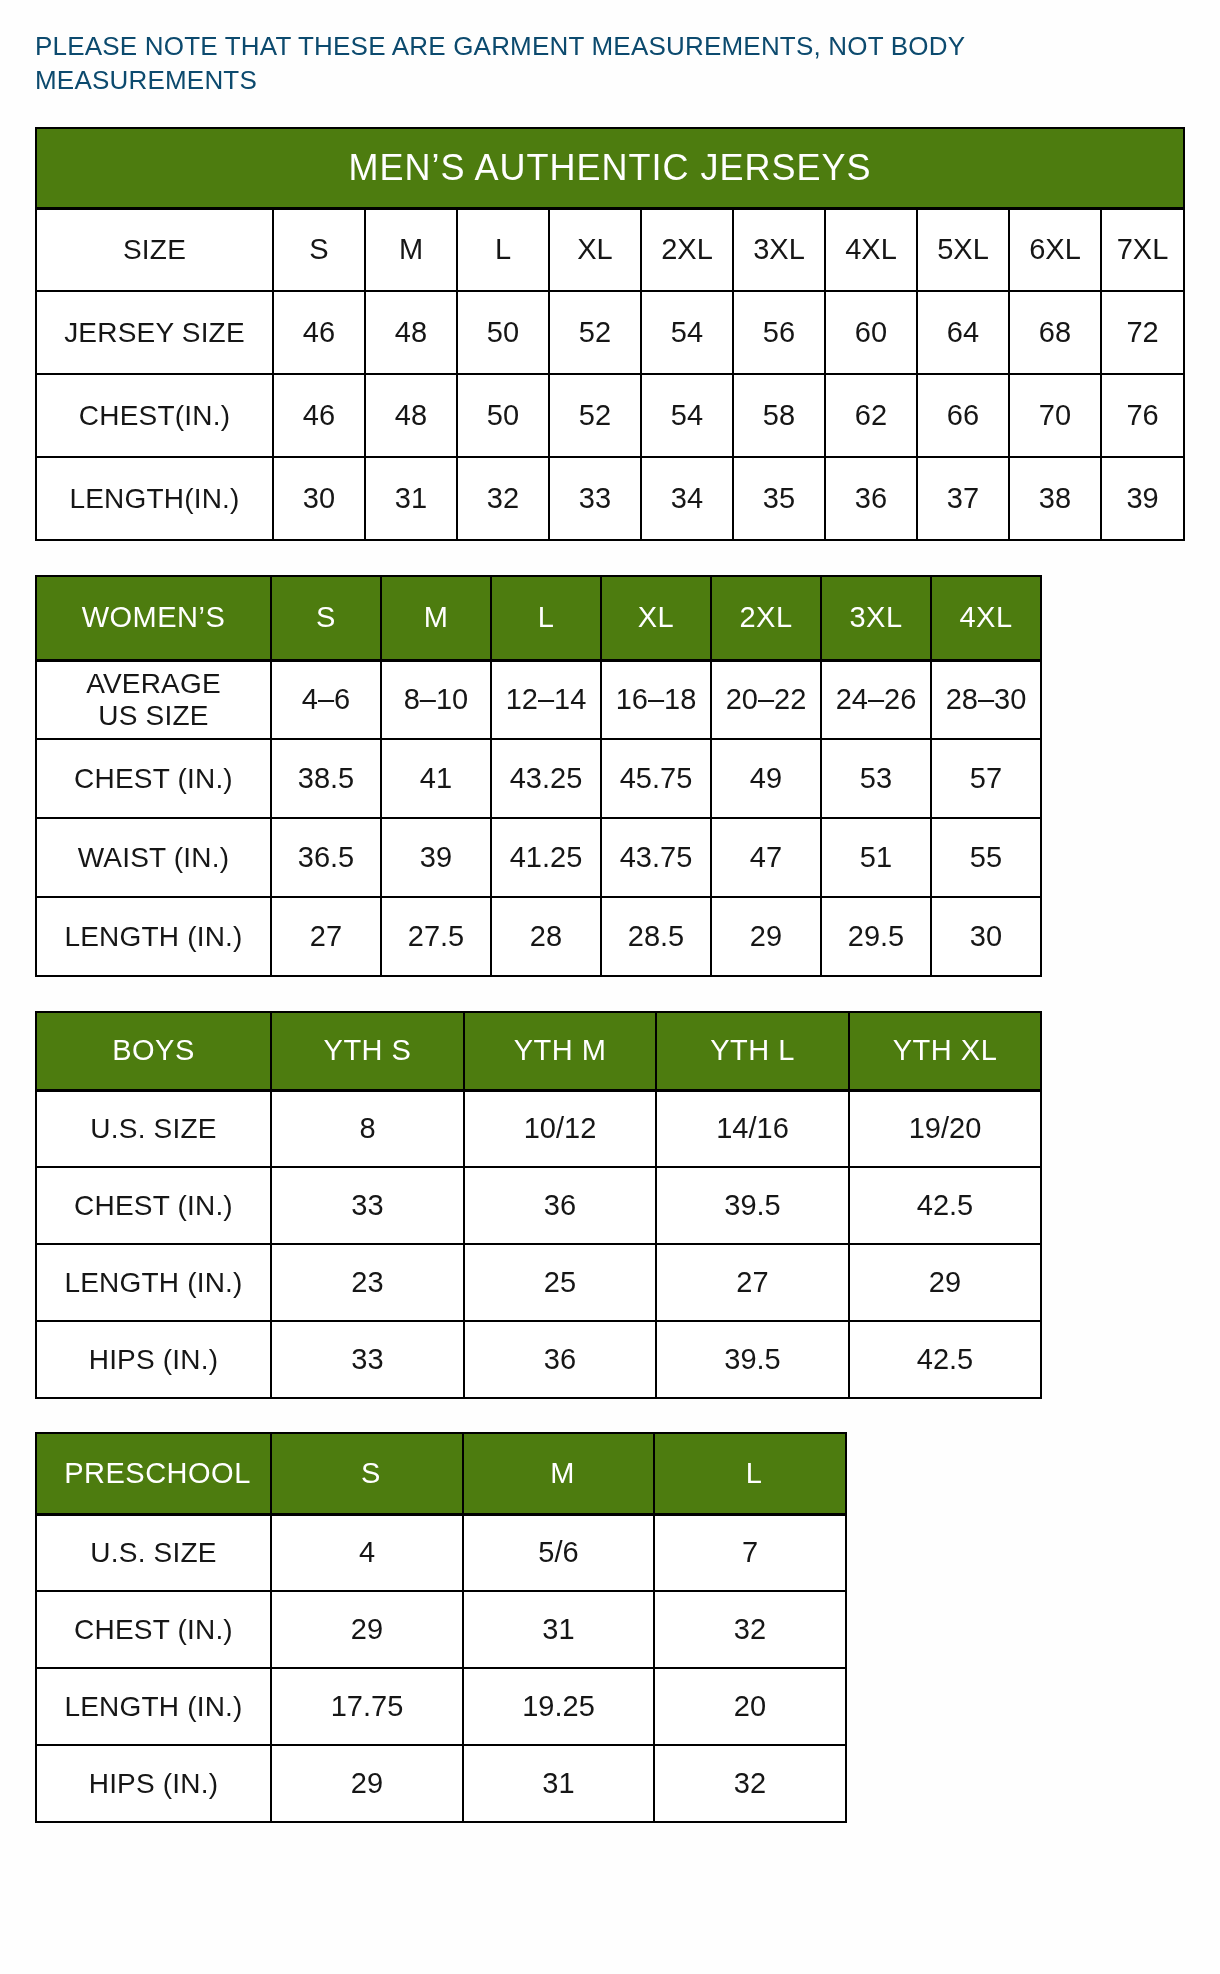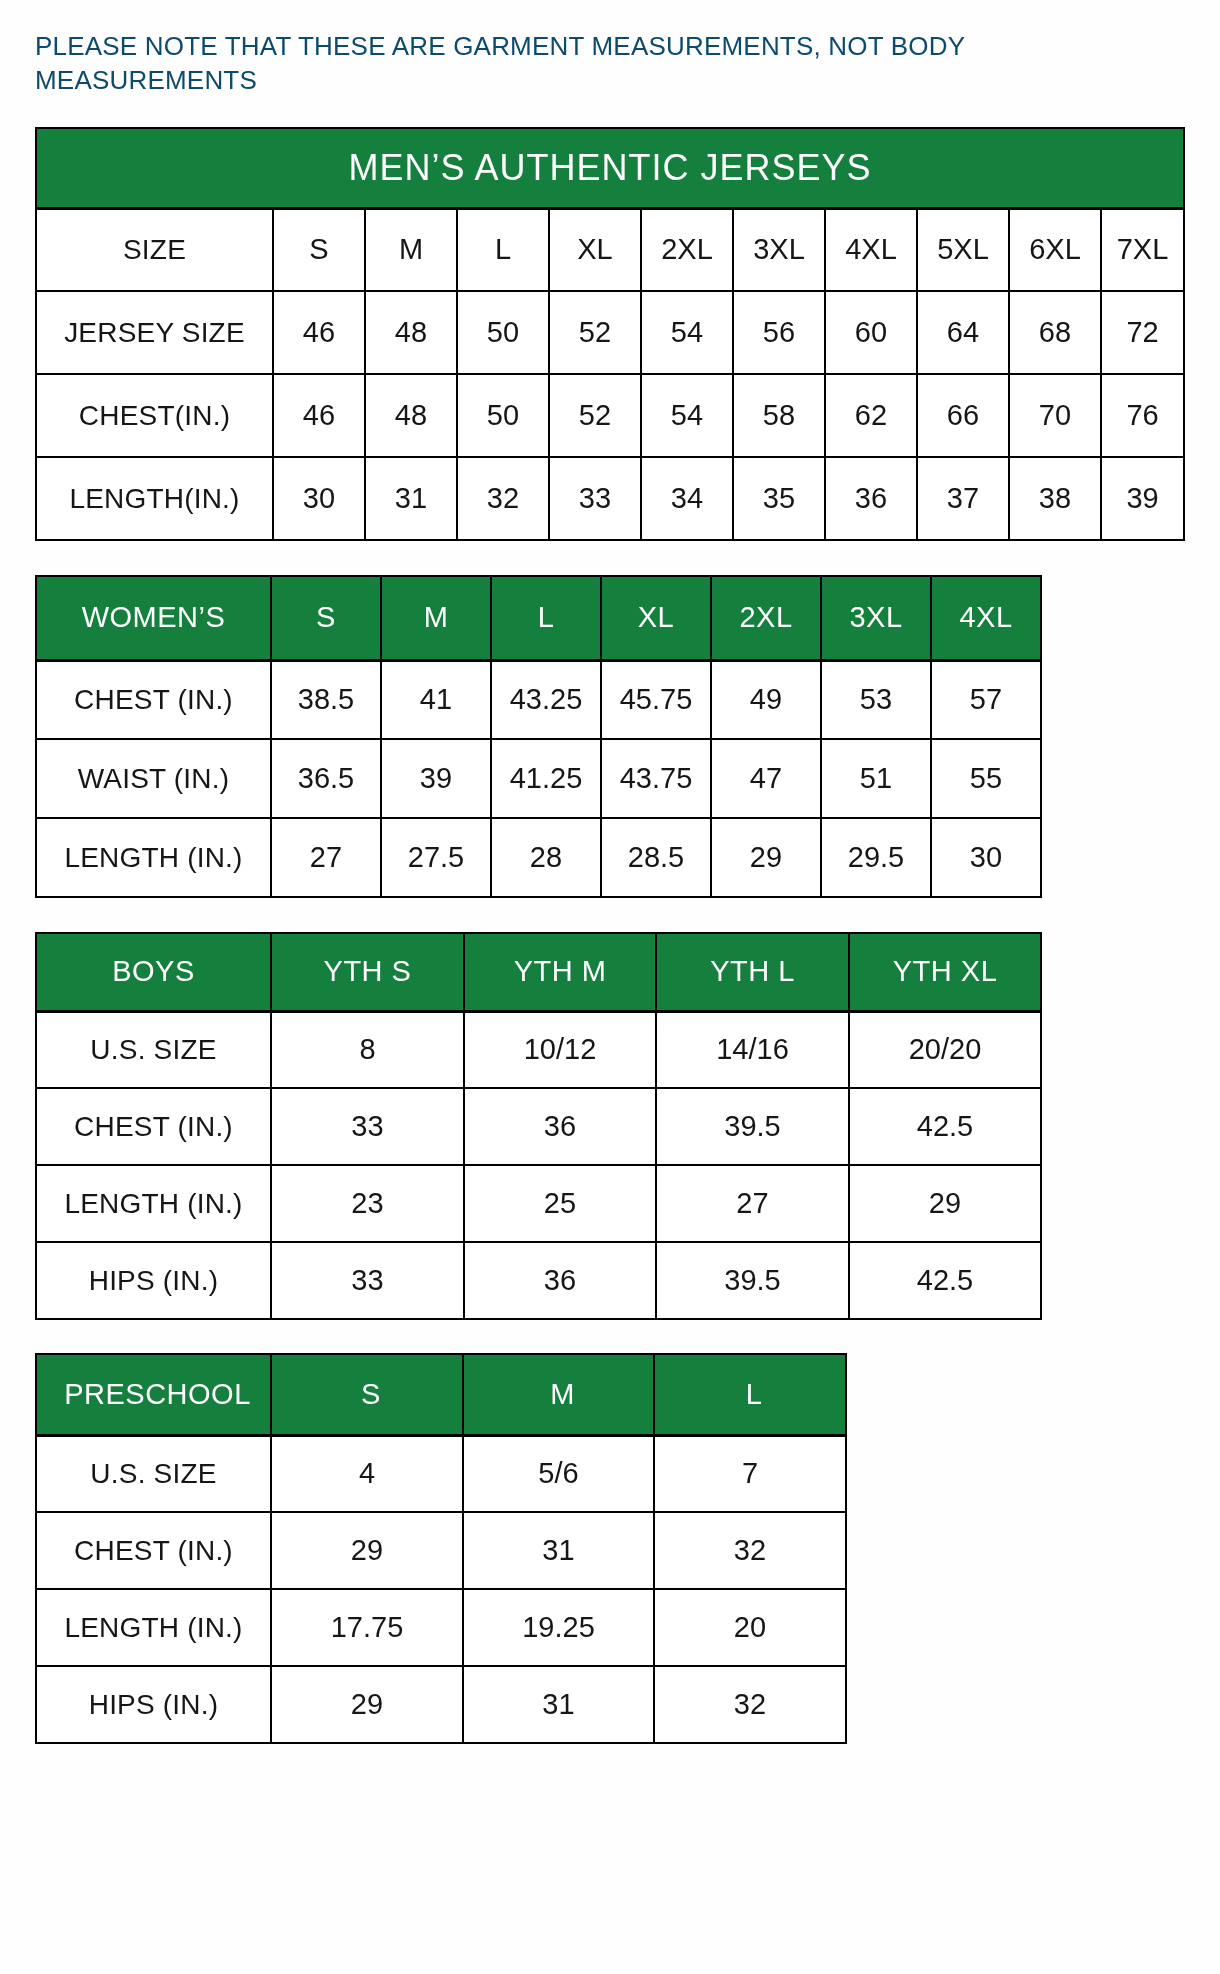--- a/index.html
+++ b/index.html
@@ -20,21 +20,21 @@
     color:#0b0b0b;
   }
 
   
   .note { margin-top:13px; font-size:26px; line-height:34px; color:#0c4a6e; font-weight:normal; letter-spacing:0.2px; }
   .footer-note { margin-top:27px; font-size:26px; line-height:30px; color:#bb2127; letter-spacing:0.2px; white-space:nowrap; }
 
   
   table { border-collapse:collapse; table-layout:fixed; background:#ffffff; }
   td, th { border:2px solid #000000; text-align:center; vertical-align:middle; font-weight:normal; overflow:hidden; }
-  .ghead { background:#15803d; color:#ffffff; font-size:29px; letter-spacing:0.5px; }
+  .ghead { background:#4d7c0f; color:#ffffff; font-size:29px; letter-spacing:0.5px; }
   .ghead { border-bottom:3px solid #000000; }
   .lbl { font-size:28px; color:#161616; letter-spacing:0.2px; }
   .val { font-size:29px; color:#161616; }
 
   .tbl-mens { width:1148px; margin-top:30px; }
   .tbl-mens .title-cell { height:80px; font-size:36px; letter-spacing:1px; }
   .tbl-mens td { height:83px; }
 
   .tbl-womens { width:1005px; margin-top:34px; }
   .tbl-womens th { height:84px;text-align:center; }
@@ -150,20 +150,30 @@
       <th class="ghead">WOMEN’S</th>
       <th class="ghead">S</th>
       <th class="ghead">M</th>
       <th class="ghead">L</th>
       <th class="ghead">XL</th>
       <th class="ghead">2XL</th>
       <th class="ghead">3XL</th>
       <th class="ghead">4XL</th>
     </tr>
     <tr>
+      <td class="lbl two-line"><span>AVERAGE</span><br><span>US SIZE</span></td>
+      <td class="val">4–6</td>
+      <td class="val">8–10</td>
+      <td class="val">12–14</td>
+      <td class="val">16–18</td>
+      <td class="val">20–22</td>
+      <td class="val">24–26</td>
+      <td class="val">28–30</td>
+    </tr>
+    <tr>
       <td class="lbl">CHEST (IN.)</td>
       <td class="val">38.5</td>
       <td class="val">41</td>
       <td class="val">43.25</td>
       <td class="val">45.75</td>
       <td class="val">49</td>
       <td class="val">53</td>
       <td class="val">57</td>
     </tr>
     <tr>
@@ -203,21 +213,21 @@
       <th class="ghead">YTH S</th>
       <th class="ghead">YTH M</th>
       <th class="ghead">YTH L</th>
       <th class="ghead">YTH XL</th>
     </tr>
     <tr>
       <td class="lbl">U.S. SIZE</td>
       <td class="val">8</td>
       <td class="val">10/12</td>
       <td class="val">14/16</td>
-      <td class="val">20/20</td>
+      <td class="val">19/20</td>
     </tr>
     <tr>
       <td class="lbl">CHEST (IN.)</td>
       <td class="val">33</td>
       <td class="val">36</td>
       <td class="val">39.5</td>
       <td class="val">42.5</td>
     </tr>
     <tr>
       <td class="lbl">LENGTH (IN.)</td>

